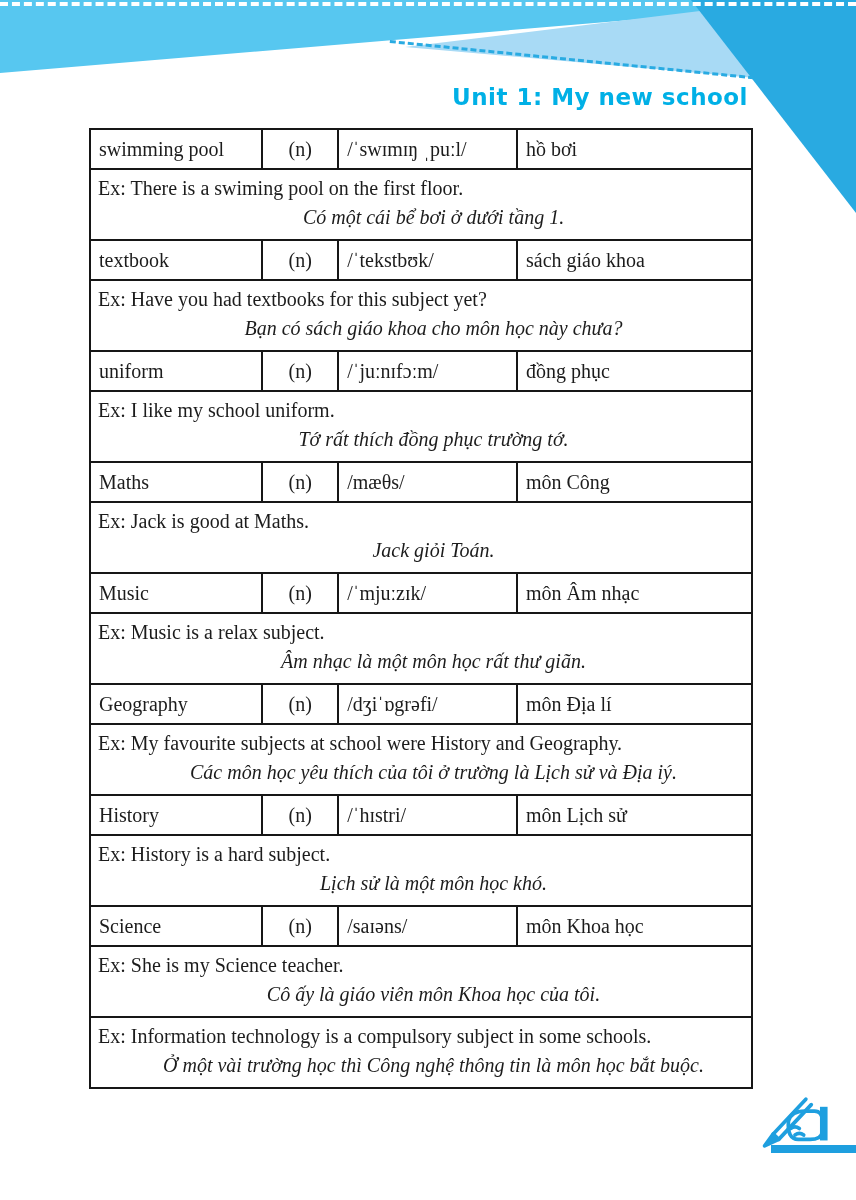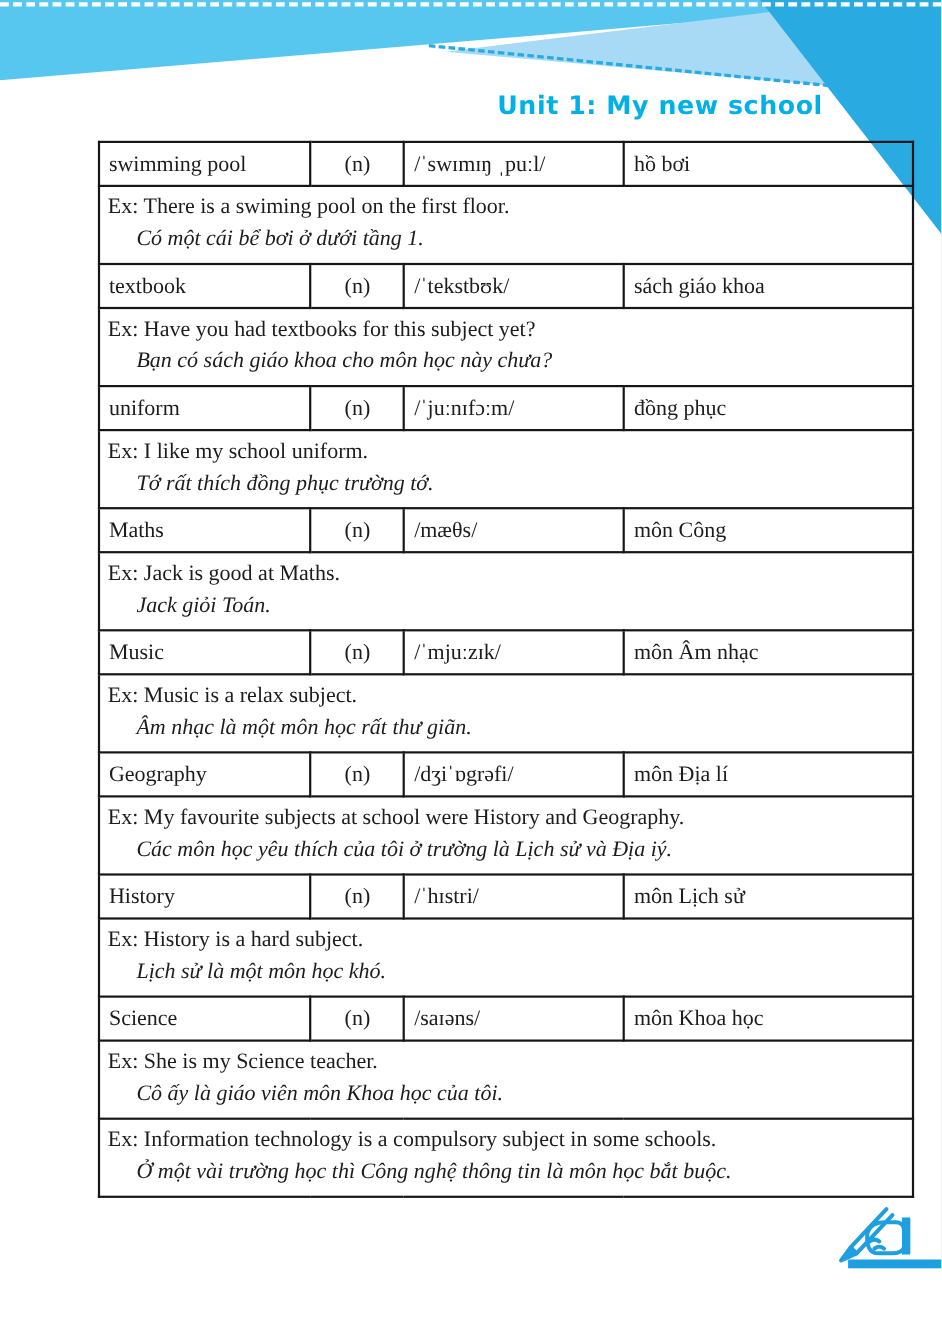--- a/index.html
+++ b/index.html
@@ -19,30 +19,30 @@
   .dash-white{position:absolute;top:2px;left:0;width:856px;height:0;
     border-top:4px dashed #ffffff;}
   .dash-cyan{position:absolute;top:40px;left:390px;width:366px;height:0;
     border-top:3px dashed #29abe2;transform:rotate(5.7deg);transform-origin:left top;}
   .unit-title{
     position:absolute;top:84px;right:108px;
     font-family:"DejaVu Sans","Liberation Sans",sans-serif;
     font-weight:bold;font-size:23px;color:#00b0e6;letter-spacing:0.5px;white-space:nowrap;
   }
   
-  .vocab{position:absolute;left:89px;top:128px;width:742px;
+  .vocab{position:absolute;left:89px;top:128px;width:664px;
     border-collapse:collapse;table-layout:fixed;font-size:20px;}
   .vocab td{border:2px solid #161616;padding:2px 8px;vertical-align:middle;}
   .word-row td{height:34px;}
   .c-word{padding-left:7px;}
   .c-pos{text-align:center;}
   .c-ipa{white-space:pre-line;line-height:1.35;}
   .ex-row td{height:54px;vertical-align:middle;padding:4px 8px 7px 7px;}
   .ex-en{line-height:1.45;}
-  .ex-vi{font-style:italic;padding-left:26px;line-height:1.45;}
+  .ex-vi{font-style:italic;padding-left:26px;line-height:1.45;text-align:center;}
   
   .footer-text{
     position:absolute;top:1119px;right:121px;white-space:nowrap;
     font-family:"Liberation Sans","DejaVu Sans",sans-serif;
     font-size:17.5px;color:#9c9c9c;letter-spacing:0.3px;
   }
   .footer-text .sep{margin:0 7px;color:#9c9c9c;}
   .footer-text .pagenum{color:#4d4d4d;}
   .hand-icon{position:absolute;top:1094px;left:757px;width:76px;height:56px;}
   .footer-bar{position:absolute;top:1145px;left:771px;width:85px;height:8px;background:#1e9fdf;}

